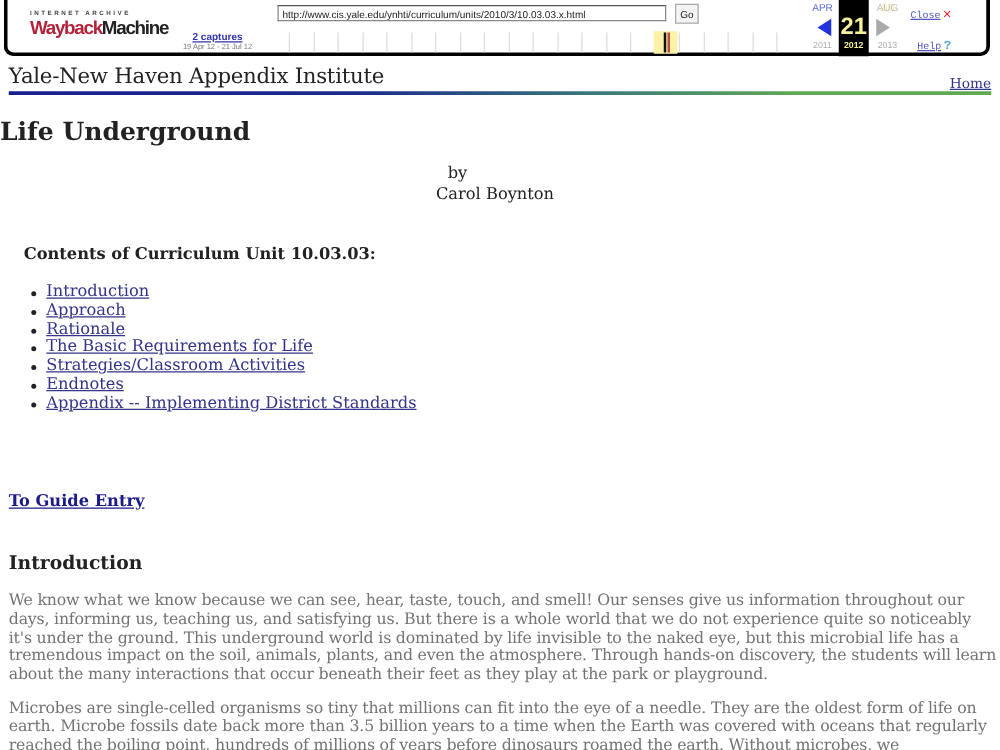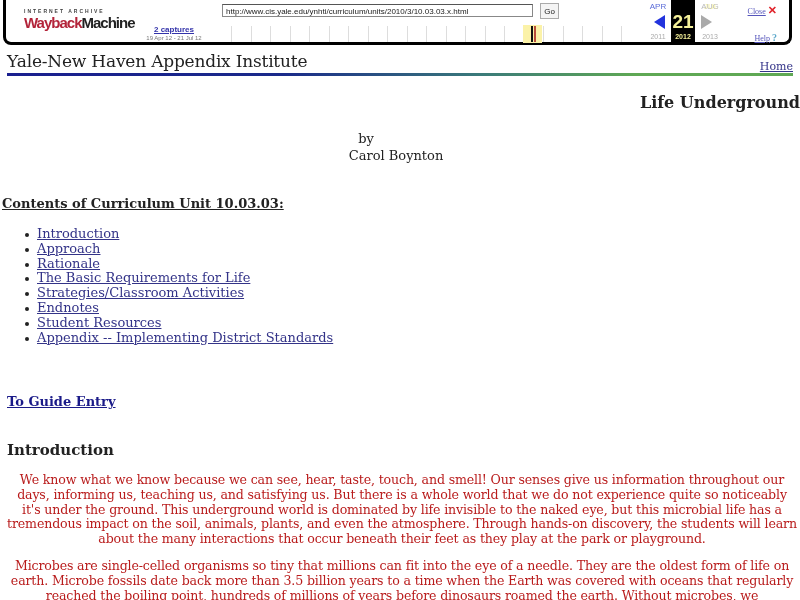--- a/index.html
+++ b/index.html
@@ -63,61 +63,61 @@
     .wb-cal .next .y { color: #aaa; position: absolute; top: 32px; width: 28px; }
     .arrow-left {
       position: absolute; left: 10px; top: 15px; width: 0; height: 0;
       border-top: 7px solid transparent; border-bottom: 7px solid transparent; border-right: 11px solid #2233dd;
     }
     .arrow-right {
       position: absolute; left: 57px; top: 15px; width: 0; height: 0;
       border-top: 7px solid transparent; border-bottom: 7px solid transparent; border-left: 11px solid #aaa;
     }
     .wb-close, .wb-help {
-      position: absolute; right: 12px; font-family: Liberation Serif, serif; font-size: 8px;
+      position: absolute; right: 28px; font-family: Liberation Mono, monospace; font-size: 8px;
     }
     .wb-close { top: 4px; }
     .wb-help { top: 32px; }
     .wb-close a, .wb-help a { color: #5555bb; text-decoration: underline; }
     .wb-close .x { color: #e0232a; font-weight: bold; font-size: 11px; margin-left: 2px; }
     .wb-help .q { color: #5aa7c9; font-weight: bold; font-size: 10px; margin-left: 2px; }
 
     
     .site-title {
       position: absolute; left: 7px; top: 51px; font-family: "DejaVu Serif", serif; font-size: 17px;
       color: #222; white-space: nowrap; letter-spacing: -0.2px;
     }
     .home-link {
       position: absolute; right: 7px; top: 60px; font-size: 11px; color: #333388; text-decoration: underline;
     }
     .rule {
       position: absolute; left: 7px; top: 73px; width: 786px; height: 3px;
       background: linear-gradient(to right, #1a1f8f 0%, #1a2a8a 35%, #3a7a7a 60%, #5fa854 80%, #5fa854 100%);
     }
     .title {
-      position: absolute; left: 0; width: 800px; top: 93px; text-align: right;
-      font-size: 16px; font-weight: bold; color: #222;
+      position: absolute; left: 0; width: 800px; top: 93px; text-align: left;
+      font-size: 20px; font-weight: bold; color: #222;
     }
     .by { position: absolute; left: 0; width: 732px; top: 131px; text-align: center; font-size: 13px; color: #222; }
     .author { position: absolute; left: 0; width: 792px; top: 148px; text-align: center; font-size: 13px; color: #222; }
 
-    .contents-head { position: absolute; left: 2px; top: 196px; font-size: 13px; font-weight: bold; color: #222; text-decoration: underline; }
+    .contents-head { position: absolute; left: 19px; top: 196px; font-size: 13px; font-weight: bold; color: #222; }
     .toc { position: absolute; left: 23px; top: 227px; margin: 0; padding: 0; list-style: none; }
     .toc li { font-size: 13px; line-height: 14.8px; position: relative; padding-left: 14px; white-space: nowrap; }
     .toc li::before {
       content: ""; position: absolute; left: 2px; top: 6px; width: 4px; height: 4px; border-radius: 50%; background: #222;
     }
     .toc a { color: #333388; text-decoration: underline; }
     .guide-link {
       position: absolute; left: 7px; top: 394px; font-size: 13px; font-weight: bold; color: #1a1a88; text-decoration: underline;
     }
     .intro-head { position: absolute; left: 7px; top: 441px; font-size: 15px; font-weight: bold; color: #222; }
     .para {
-      position: absolute; left: 7px; width: 790px; font-size: 12.6px; line-height: 14.8px; color: #b91c1c;
-      margin: 0; letter-spacing: -0.15px; text-align: center;
+      position: absolute; left: 7px; width: 790px; font-size: 12.6px; line-height: 14.8px; color: #737373;
+      margin: 0; letter-spacing: -0.15px;
     }
     .p1 { top: 473px; }
     .p2 { top: 559px; }
   </style>
 </head>
 <body>
 
 <div class="wb">
   <div class="wb-logo">
     <div class="ia">INTERNET ARCHIVE</div>
@@ -189,21 +189,20 @@
 <div class="author">Carol Boynton</div>
 
 <div class="contents-head">Contents of Curriculum Unit 10.03.03:</div>
 <ul class="toc">
   <li><a>Introduction</a></li>
   <li><a>Approach</a></li>
   <li><a>Rationale</a></li>
   <li><a>The Basic Requirements for Life</a></li>
   <li><a>Strategies/Classroom Activities</a></li>
   <li><a>Endnotes</a></li>
-  <li><a>Student Resources</a></li>
   <li><a>Appendix -- Implementing District Standards</a></li>
 </ul>
 
 <a class="guide-link">To Guide Entry</a>
 
 <div class="intro-head">Introduction</div>
 <p class="para p1">We know what we know because we can see, hear, taste, touch, and smell! Our senses give us information throughout our days, informing us, teaching us, and satisfying us. But there is a whole world that we do not experience quite so noticeably it's under the ground. This underground world is dominated by life invisible to the naked eye, but this microbial life has a tremendous impact on the soil, animals, plants, and even the atmosphere. Through hands-on discovery, the students will learn about the many interactions that occur beneath their feet as they play at the park or playground.</p>
 <p class="para p2">Microbes are single-celled organisms so tiny that millions can fit into the eye of a needle. They are the oldest form of life on earth. Microbe fossils date back more than 3.5 billion years to a time when the Earth was covered with oceans that regularly reached the boiling point, hundreds of millions of years before dinosaurs roamed the earth. Without microbes, we</p>
 
 </body></html>

